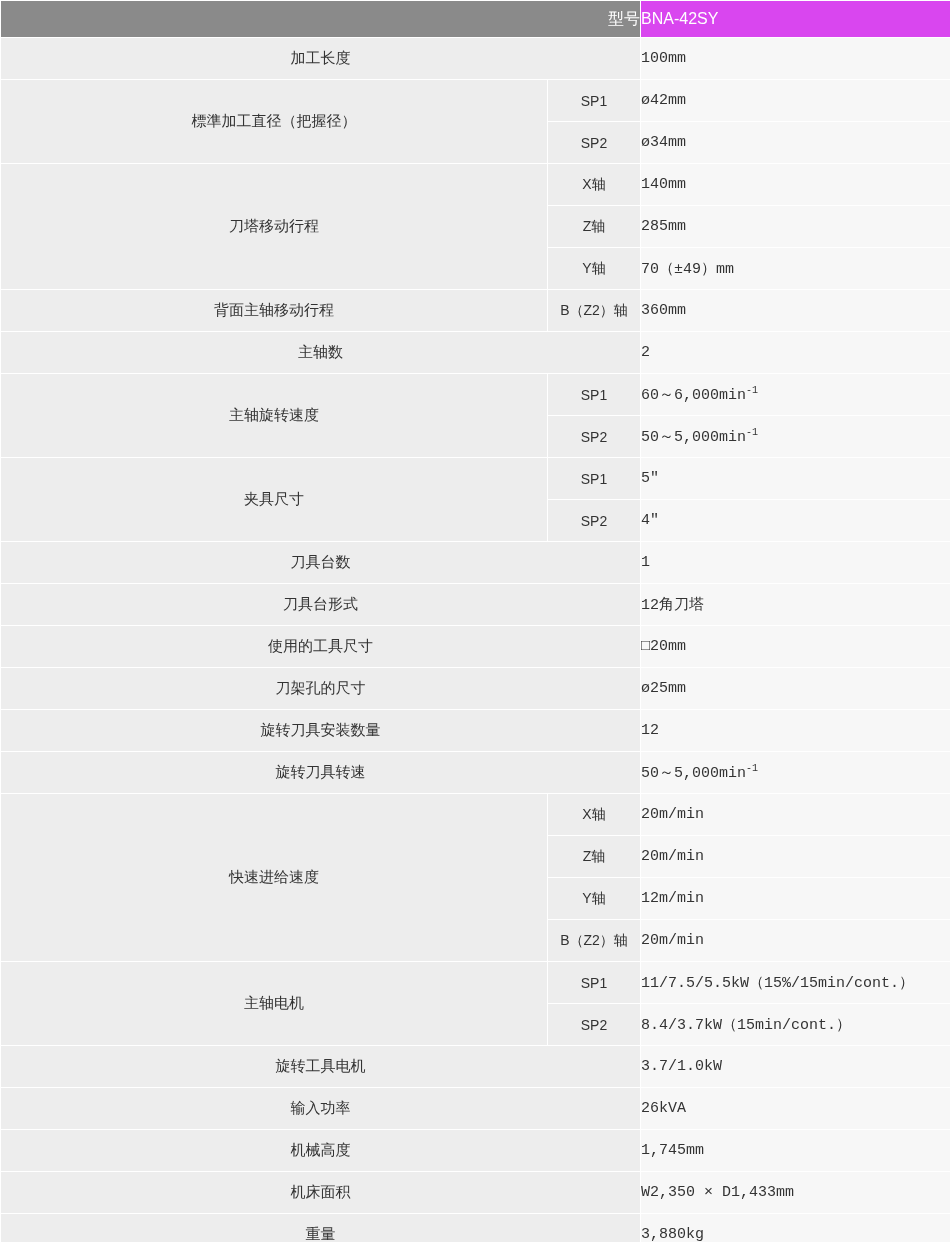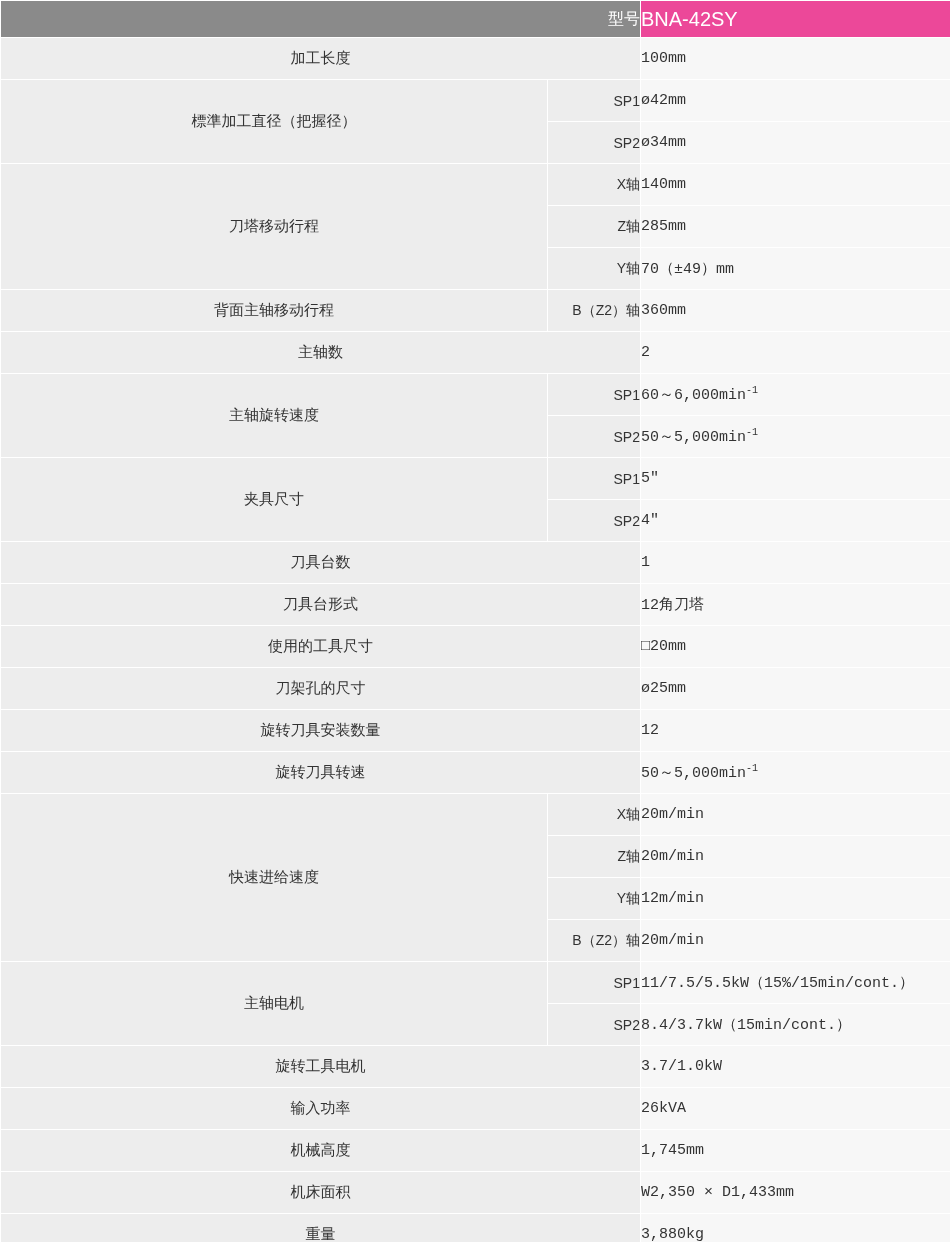--- a/index.html
+++ b/index.html
@@ -25,42 +25,42 @@
   
   .hdr-label {
     background: #8a8a8a;
     color: #ffffff;
     font-size: 16px;
     text-align: right;
     height: 36px;
     line-height: 36px;
   }
   .hdr-value {
-    background: #ec4899;
+    background: #d946ef;
     color: #ffffff;
-    font-size: 20px;
+    font-size: 16px;
     text-align: left;
     padding-left: 10px;
     height: 36px;
     line-height: 36px;
   }
   
   .lbl {
     background: #ededed;
     color: #333333;
     font-size: 15px;
     text-align: center;
     height: 41px;
   }
   
   .sub {
     background: #ededed;
     color: #333333;
     font-size: 14px;
-    text-align: right;
+    text-align: center;
     height: 41px;
   }
   
   .val {
     background: #f7f7f7;
     color: #333333;
     font-size: 15px;
     text-align: left;
     padding-left: 10px;
     height: 41px;

